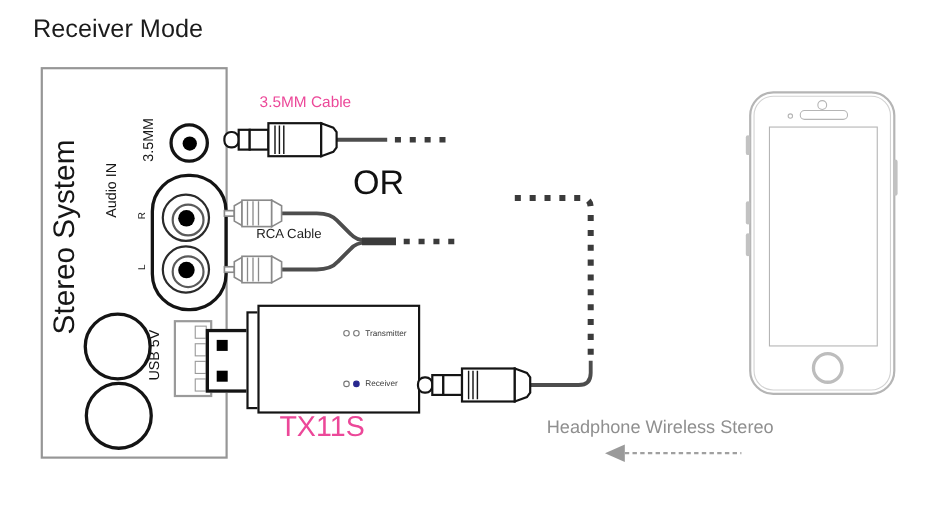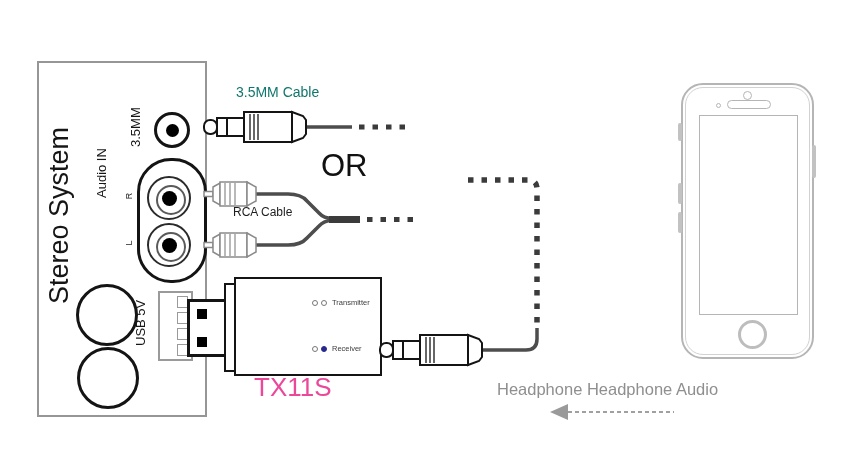--- a/index.html
+++ b/index.html
@@ -9,21 +9,21 @@
   }
   .abs{position:absolute;}
   
   .title{left:30px;top:13px;font-size:23px;color:#1b1b1b;}
   .vtext{writing-mode:vertical-rl;transform:rotate(180deg);display:flex;align-items:center;justify-content:center;}
   .stereo-label{left:40px;top:103px;width:38px;height:224px;font-size:27px;color:#161616;}
   .audioin-label{left:90px;top:143px;width:22px;height:60px;font-size:13px;color:#161616;}
   .jack35-label{left:124px;top:98px;width:22px;height:58px;font-size:13px;color:#161616;}
   .usb-label{left:129px;top:289px;width:22px;height:68px;font-size:13px;color:#161616;}
   .rl-label{font-size:9px;color:#222;transform:rotate(-90deg);width:10px;height:10px;line-height:10px;text-align:center;}
-  .cable35-label{left:236px;top:84px;font-size:14px;color:#0f766e;}
+  .cable35-label{left:236px;top:84px;font-size:14px;color:#ec4899;}
   .or-label{left:321px;top:148px;font-size:31px;color:#111;}
   .rcacable-label{left:233px;top:205px;font-size:12px;color:#1e1e1e;}
   .tx-label{left:254px;top:372px;font-size:26px;color:#ec4899;}
   .wireless-label{left:497px;top:380px;font-size:16.5px;color:#8f8f8f;}
   
   .stereo-box{left:37px;top:61px;width:166px;height:352px;border:2px solid #969696;background:#fff;}
   .jack35{left:154px;top:112px;width:30px;height:30px;border:3px solid #141414;border-radius:50%;background:#fff;}
   .jack35 .dot{position:absolute;left:50%;top:50%;width:13px;height:13px;margin:-6.5px 0 0 -6.5px;border-radius:50%;background:#000;}
   .rca-pill{left:137px;top:158px;width:64px;height:119px;border:3px solid #141414;border-radius:34px;background:#fff;}
   .rca-jack{width:40px;height:40px;border:2px solid #2a2a2a;border-radius:50%;background:#fff;}
@@ -54,20 +54,21 @@
   .phone .home{position:absolute;left:55px;top:235px;width:29px;height:29px;border:3px solid #bdbdbd;border-radius:50%;box-sizing:border-box;}
   .side-btn{position:absolute;background:#c2c2c2;border-radius:2px;}
   
   svg{display:block;}
 </style>
 </head>
 <body>
 
 <div id="canvas">
 
+  <div class="abs title">Receiver Mode</div>
 
   <div class="abs stereo-box"></div>
   <div class="abs vtext stereo-label">Stereo System</div>
   <div class="abs vtext audioin-label">Audio IN</div>
   <div class="abs vtext jack35-label">3.5MM</div>
 
   <div class="abs jack35">
       <span class="dot"></span>
     </div>
 
@@ -180,19 +181,19 @@
     <div class="cam-dot"></div>
     <div class="speaker"></div>
     <div class="screen"></div>
     <div class="home"></div>
   </div>
   <div class="side-btn" style="left:678px;top:123px;width:4px;height:18px;"></div>
   <div class="side-btn" style="left:678px;top:183px;width:4px;height:21px;"></div>
   <div class="side-btn" style="left:678px;top:212px;width:4px;height:21px;"></div>
   <div class="side-btn" style="left:812px;top:145px;width:4px;height:33px;"></div>
 
-  <div class="abs wireless-label">Headphone Headphone Audio</div>
+  <div class="abs wireless-label">Headphone Wireless Stereo</div>
   <svg class="abs" style="left:548px;top:403px;" width="130" height="20" viewBox="0 0 130 20">
     <line x1="20" y1="9" x2="126" y2="9" stroke="#a0a0a0" stroke-width="2" stroke-dasharray="4 3"></line>
     <polygon points="20,1 2,9 20,17" fill="#9a9a9a"></polygon>
   </svg>
 
 </div>
 
 </body></html>

